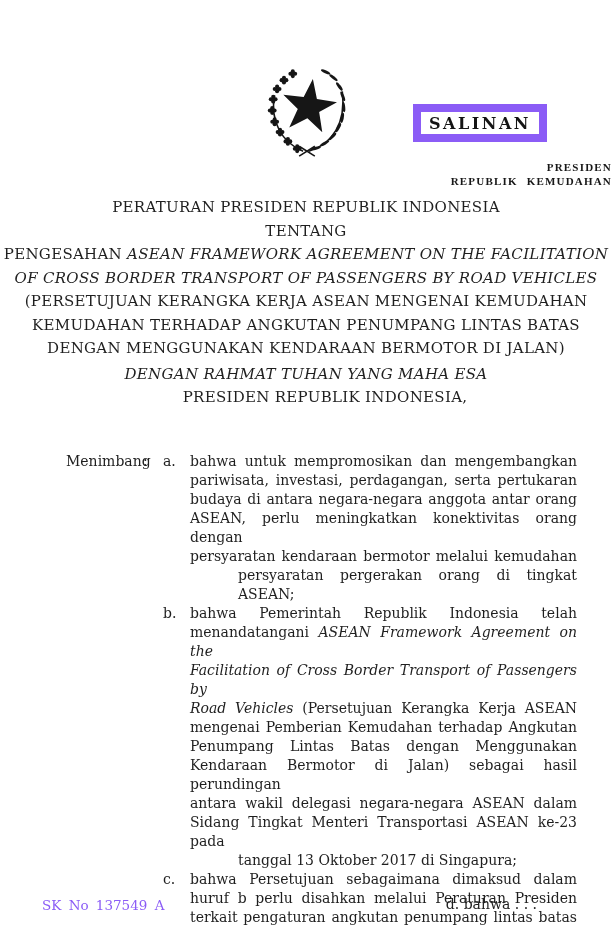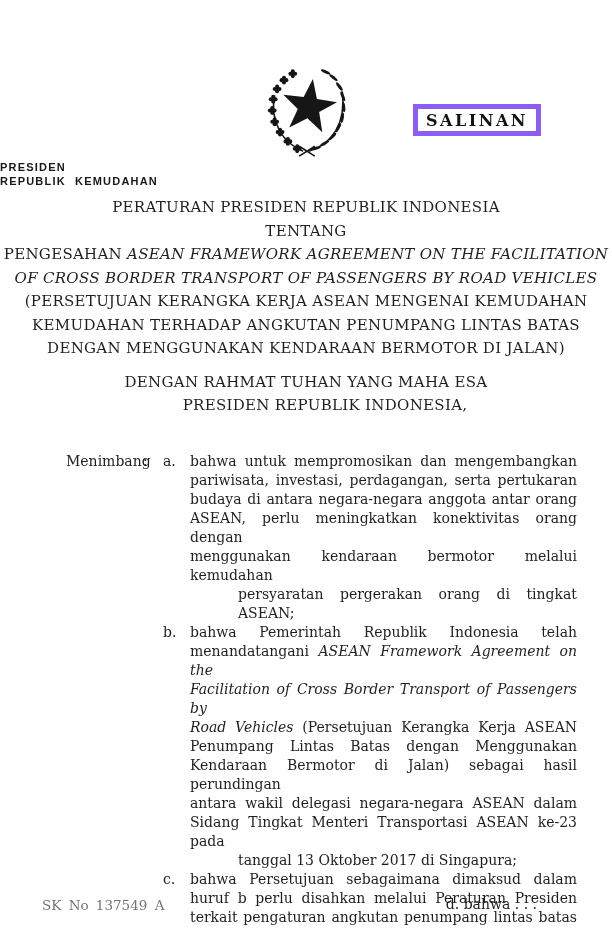--- a/index.html
+++ b/index.html
@@ -4,57 +4,57 @@
 <style>
   html,body{margin:0;padding:0;background:#e8e8e8;}
   .page{
     position:relative;width:612px;height:935px;margin:0 auto;
     background:#ffffff;color:#1f1f1f;overflow:hidden;
     font-family:"DejaVu Serif","Liberation Serif",serif;
   }
   
   .seal{position:absolute;left:258px;top:62px;width:98px;height:98px;}
   .letterhead{
-    position:absolute;left:0;width:612px;text-align:left;
-    font-family:Liberation Sans, sans-serif;font-weight:700;
+    position:absolute;left:0;width:612px;text-align:right;
+    font-family:Liberation Serif, serif;font-weight:700;
     font-size:11px;letter-spacing:1.2px;word-spacing:5px;color:#181818;
   }
   .lh1{top:161px;}
   .lh2{top:175px;}
   
   .salinan{
     position:absolute;left:413px;top:104px;width:118px;height:22px;
-    border:5px solid #8b5cf6;display:flex;align-items:center;justify-content:center;
+    border:8px solid #8b5cf6;display:flex;align-items:center;justify-content:center;
     font-weight:700;font-size:16px;letter-spacing:2.5px;color:#141414;
   }
   
   .title-wrap{
     position:absolute;top:196px;left:0;width:612px;text-align:center;
     font-size:15px;letter-spacing:.3px;
   }
   .t-line{line-height:23.5px;white-space:nowrap;}
-  .motto{line-height:23.5px;margin-top:10px;}
+  .motto{line-height:23.5px;margin-top:2px;font-style:italic;}
   .enacting{line-height:23.5px;padding-left:38px;}
   em{font-style:italic;}
   
   .considering{
     position:absolute;top:452px;left:66px;width:511px;font-size:14px;
   }
   .cons-row{display:grid;grid-template-columns:77px 20px 27px 1fr;}
   .cons-label,.cons-colon,.cons-letter{line-height:19px;}
   .jline{
     line-height:19px;text-align:justify;text-align-last:justify;
   }
   .jline.last{text-align-last:left;margin-left:48px;}
   
   .catchword{
     position:absolute;top:896px;left:0;width:537px;text-align:right;font-size:14px;
   }
   .docnum{
-    position:absolute;left:42px;top:897px;font-size:13.5px;word-spacing:3px;color:#737373;
+    position:absolute;left:42px;top:897px;font-size:13.5px;word-spacing:3px;color:#8b5cf6;
   }
 </style>
 </head>
 <body>
 
 <div class="page">
 
   <svg class="seal" viewBox="0 0 100 100" aria-hidden="true">
     <defs>
       <g id="boll">
@@ -125,33 +125,34 @@
   <div class="considering" id="considering-rows">
       <div class="cons-row">
         <div class="cons-label">Menimbang</div>
         <div class="cons-colon">:</div>
         <div class="cons-letter">a.</div>
         <div class="cons-text">
           <div class="jline"><span>bahwa untuk mempromosikan dan mengembangkan</span></div>
           <div class="jline"><span>pariwisata, investasi, perdagangan, serta pertukaran</span></div>
           <div class="jline"><span>budaya di antara negara-negara anggota antar orang</span></div>
           <div class="jline"><span>ASEAN, perlu meningkatkan konektivitas orang dengan</span></div>
-          <div class="jline"><span>menggunakan kendaraan bermotor melalui kemudahan</span></div>
+          <div class="jline"><span>persyaratan kendaraan bermotor melalui kemudahan</span></div>
           <div class="jline last"><span>persyaratan pergerakan orang di tingkat ASEAN;</span></div>
         </div>
       </div>
       <div class="cons-row">
         <div class="cons-label"></div>
         <div class="cons-colon"></div>
         <div class="cons-letter">b.</div>
         <div class="cons-text">
           <div class="jline"><span>bahwa Pemerintah Republik Indonesia telah</span></div>
           <div class="jline"><span>menandatangani </span><em>ASEAN Framework Agreement on the</em></div>
           <div class="jline"><em>Facilitation of Cross Border Transport of Passengers by</em></div>
           <div class="jline"><em>Road Vehicles</em><span> (Persetujuan Kerangka Kerja ASEAN</span></div>
+          <div class="jline"><span>mengenai Pemberian Kemudahan terhadap Angkutan</span></div>
           <div class="jline"><span>Penumpang Lintas Batas dengan Menggunakan</span></div>
           <div class="jline"><span>Kendaraan Bermotor di Jalan) sebagai hasil perundingan</span></div>
           <div class="jline"><span>antara wakil delegasi negara-negara ASEAN dalam</span></div>
           <div class="jline"><span>Sidang Tingkat Menteri Transportasi ASEAN ke-23 pada</span></div>
           <div class="jline last"><span>tanggal 13 Oktober 2017 di Singapura;</span></div>
         </div>
       </div>
       <div class="cons-row">
         <div class="cons-label"></div>
         <div class="cons-colon"></div>

